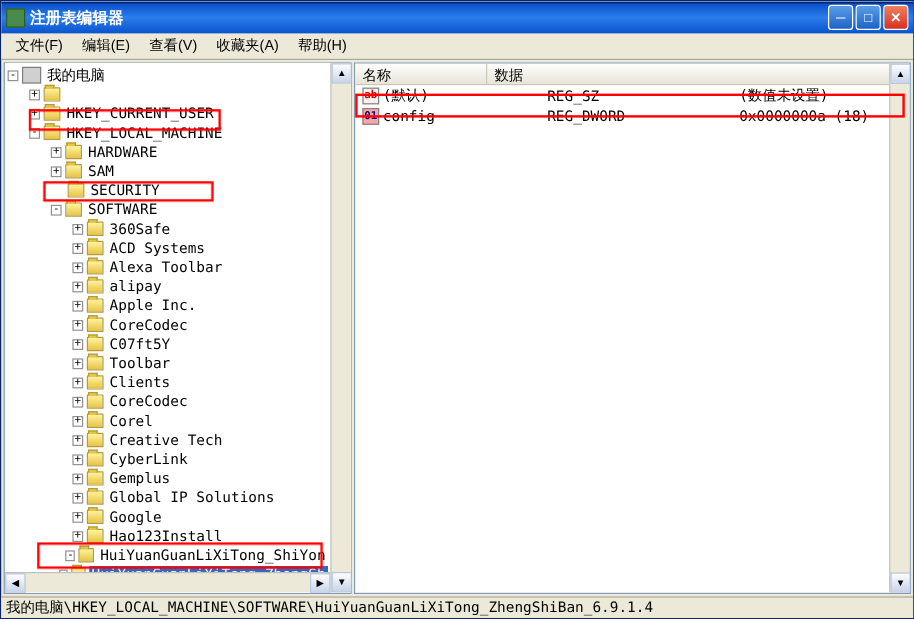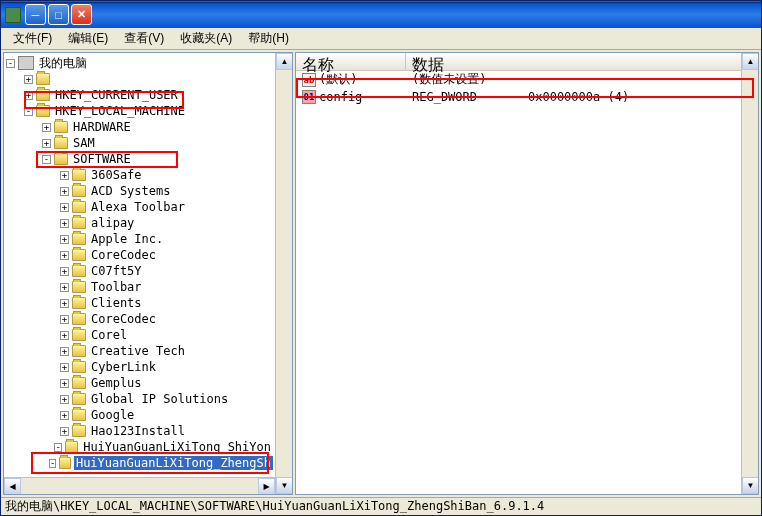--- a/index.html
+++ b/index.html
@@ -135,34 +135,35 @@
     }
     .list-header {
       display: flex;
       height: 18px;
       background: linear-gradient(to bottom, #fefefe, #e8e4d8);
       border-bottom: 1px solid #cbc7b8;
     }
     .list-header-cell {
       padding: 2px 6px;
       border-right: 1px solid #cbc7b8;
-      font-size: 16px;
+      font-size: 12px;
       cursor: pointer;
     }
     .list-header-cell.name { width: 110px; }
     .list-header-cell.type { width: 116px; }
     .list-header-cell.data { flex: 1; font-family: Liberation Serif, serif; }
     .list-body { padding: 0; }
     .list-row {
       display: flex;
       height: 17px;
       align-items: center;
       font-size: 12px;
       font-family: "SimSun", monospace;
       cursor: pointer;
+      gap: 44px;
     }
     .list-cell { padding: 0 6px; display: flex; align-items: center; }
     .list-cell.name { width: 110px; }
     .list-cell.type { width: 116px; }
     .list-cell.data { flex: 1; }
     .reg-icon {
       width: 14px; height: 14px;
       margin-right: 3px;
       display: inline-flex;
       align-items: center;
@@ -213,20 +214,21 @@
     .list-scroll-v .scroll-btn:last-child { position: absolute; bottom: 0; }
     .tree-scroll-h .scroll-btn:first-child { position: absolute; left: 0; }
     .tree-scroll-h .scroll-btn:last-child { position: absolute; right: 0; }
     .tree-inner { position: absolute; top: 0; left: 0; right: 17px; bottom: 17px; overflow: hidden; }
   </style>
 </head>
 <body>
 
 <div class="titlebar">
   <span class="icon"></span>
+  <span class="title">注册表编辑器</span>
   <div class="win-buttons">
     <div class="win-btn min">─</div>
     <div class="win-btn max">□</div>
     <div class="win-btn close">✕</div>
   </div>
 </div>
 
 <div class="menubar">
   <div class="menu-item">文件(F)</div>
   <div class="menu-item">编辑(E)</div>
@@ -266,20 +268,26 @@
             <span class="indent" style="width: 36px;"></span>
             <span class="expander">+</span>
             <span class="folder-icon"></span>
             <span class="tree-label">HARDWARE</span>
           </div>
           <div class="tree-row">
             <span class="indent" style="width: 36px;"></span>
             <span class="expander">+</span>
             <span class="folder-icon"></span>
             <span class="tree-label">SAM</span>
+          </div>
+          <div class="tree-row">
+            <span class="indent" style="width: 36px;"></span>
+            <span class="expander-spacer"></span>
+            <span class="folder-icon"></span>
+            <span class="tree-label">SECURITY</span>
           </div>
           <div class="tree-row">
             <span class="indent" style="width: 36px;"></span>
             <span class="expander">-</span>
             <span class="folder-icon"></span>
             <span class="tree-label">SOFTWARE</span>
           </div>
           <div class="tree-row">
             <span class="indent" style="width: 54px;"></span>
             <span class="expander">+</span>
@@ -410,29 +418,30 @@
     <div class="list-header">
       <div class="list-header-cell name">名称</div>
       <div class="list-header-cell data">数据</div>
     </div>
     <div class="list-body" id="list-body">
         <div class="list-row">
           <div class="list-cell name">
             <span class="reg-icon string">ab</span>
             <span>(默认)</span>
           </div>
+          <div class="list-cell type">REG_SZ</div>
           <div class="list-cell data">(数值未设置)</div>
         </div>
         <div class="list-row">
           <div class="list-cell name">
             <span class="reg-icon dword">01</span>
             <span>config</span>
           </div>
           <div class="list-cell type">REG_DWORD</div>
-          <div class="list-cell data">0x0000000a (4)</div>
+          <div class="list-cell data">0x0000000a (18)</div>
         </div>
       </div>
     <div class="list-scroll-v">
       <div class="scroll-btn">▲</div>
       <div class="scroll-btn">▼</div>
     </div>
   </div>
 </div>
 
 <div class="statusbar">

